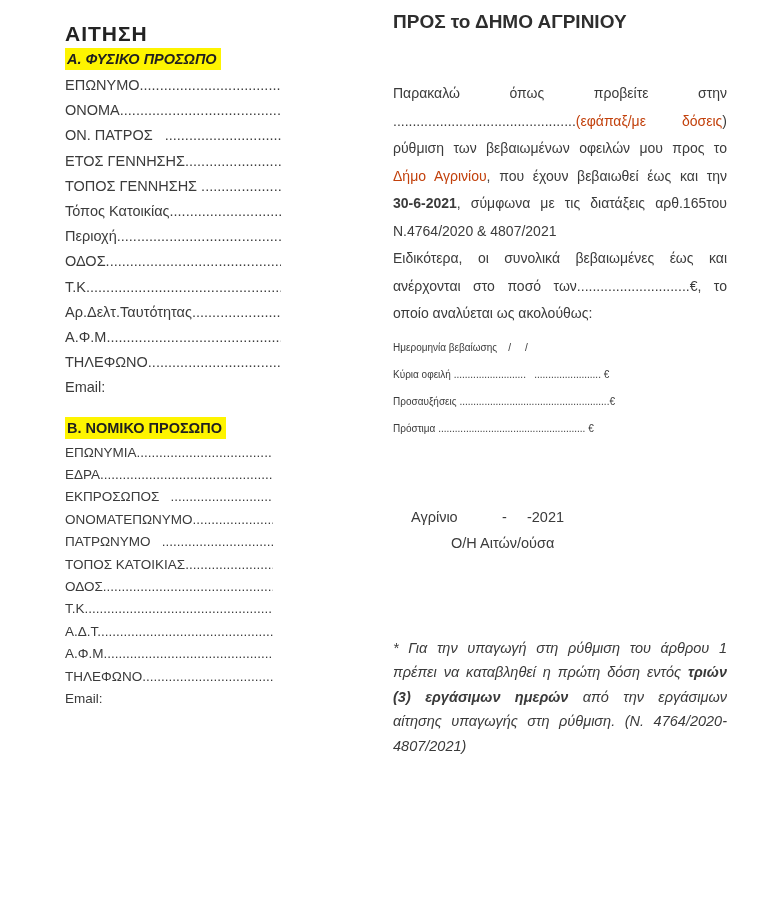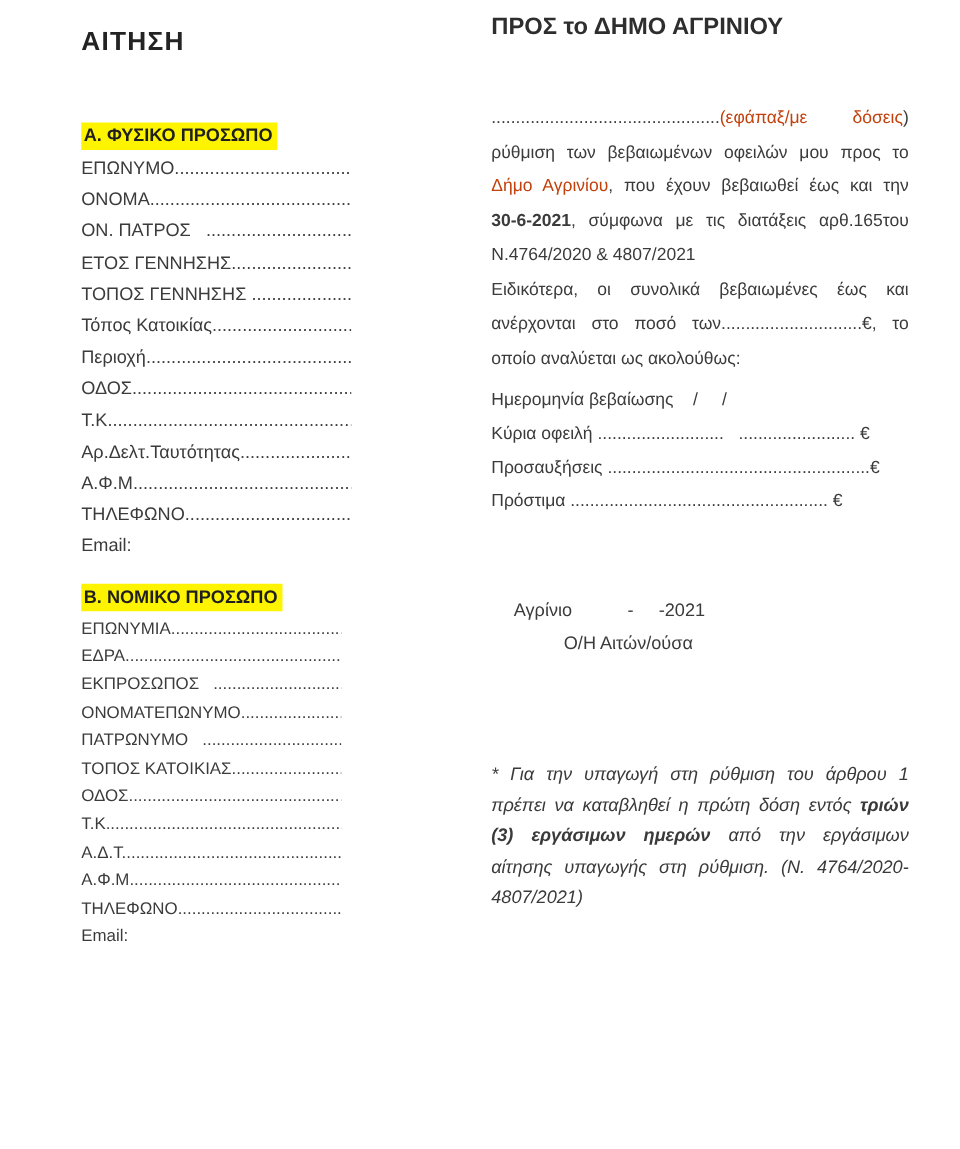--- a/index.html
+++ b/index.html
@@ -6,34 +6,34 @@
   body{
     width:768px;height:919px;background:#ffffff;position:relative;
     font-family:"Liberation Sans", sans-serif;color:#3b3b3b;
     -webkit-font-smoothing:antialiased;overflow:hidden;
   }
   
   .left-col{position:absolute;left:65px;top:20px;width:310px;}
   .doc-title{font-size:21px;font-weight:bold;color:#232323;letter-spacing:1px;line-height:28px;}
   .section-heading{display:inline-block;background:#fef400;color:#1f1f1f;
     font-weight:bold;font-size:14.5px;line-height:18px;padding:2px 4px 2px 2px;}
-  .heading-a{margin-top:50px;}
+  .heading-a{font-style:italic;}
   .heading-b{margin-top:16px;}
   .fields{margin-top:3px;}
   .fields-a .field-line{font-size:14.5px;line-height:25.2px;white-space:pre;overflow:hidden;width:216px;}
   .fields-b .field-line{font-size:13.5px;line-height:22.4px;white-space:pre;overflow:hidden;width:208px;}
   
   .right-col{position:absolute;left:393px;top:12px;width:334px;}
   .recipient{font-size:19px;font-weight:bold;color:#2e2e2e;line-height:20px;}
   .para{margin-top:48px;font-size:14px;line-height:27.5px;color:#3b3b3b;}
   .jline{text-align:justify;text-align-last:justify;}
   .lline{text-align:left;}
   .red{color:#c2410c;}
   .b{font-weight:bold;}
-  .amounts{margin-top:6px;font-size:14px;line-height:27px;}
+  .amounts{margin-top:6px;font-size:10px;line-height:27px;}
   .amounts .amount-line{white-space:pre;overflow:hidden;}
   .signature{margin-top:62px;font-size:14.5px;line-height:26px;}
   .place-date{white-space:pre;padding-left:18px;}
   .signer{padding-left:58px;}
   .footnote{margin-top:80px;font-style:italic;font-size:14.5px;line-height:24.5px;color:#3a3a3a;}
 </style>
 </head>
 <body>
 
 <div class="left-col">
@@ -74,20 +74,21 @@
     <div class="field-line">Α.Φ.Μ..................................................................................</div>
     <div class="field-line">ΤΗΛΕΦΩΝΟ........................................................................</div>
     <div class="field-line">Email:</div>
   </div>
 </div>
 
 <div class="right-col">
   <div class="recipient">ΠΡΟΣ το ΔΗΜΟ ΑΓΡΙΝΙΟΥ</div>
 
   <div class="para">
+    <div class="jline">Παρακαλώ όπως προβείτε στην</div>
     <div class="jline"><span>...............................................</span><span class="red">(εφάπαξ/με</span> <span class="red">δόσεις</span><span>)</span></div>
     <div class="jline">ρύθμιση των βεβαιωμένων οφειλών μου προς το</div>
     <div class="jline"><span class="red">Δήμο Αγρινίου</span><span>, που έχουν βεβαιωθεί έως και την</span></div>
     <div class="jline"><span class="b">30-6-2021</span><span>, σύμφωνα με τις διατάξεις αρθ.165του</span></div>
     <div class="lline">Ν.4764/2020 &amp; 4807/2021</div>
     <div class="jline">Ειδικότερα, οι συνολικά βεβαιωμένες έως και</div>
     <div class="jline">ανέρχονται στο ποσό των.............................€, το</div>
     <div class="lline">οποίο αναλύεται ως ακολούθως:</div>
   </div>
 

